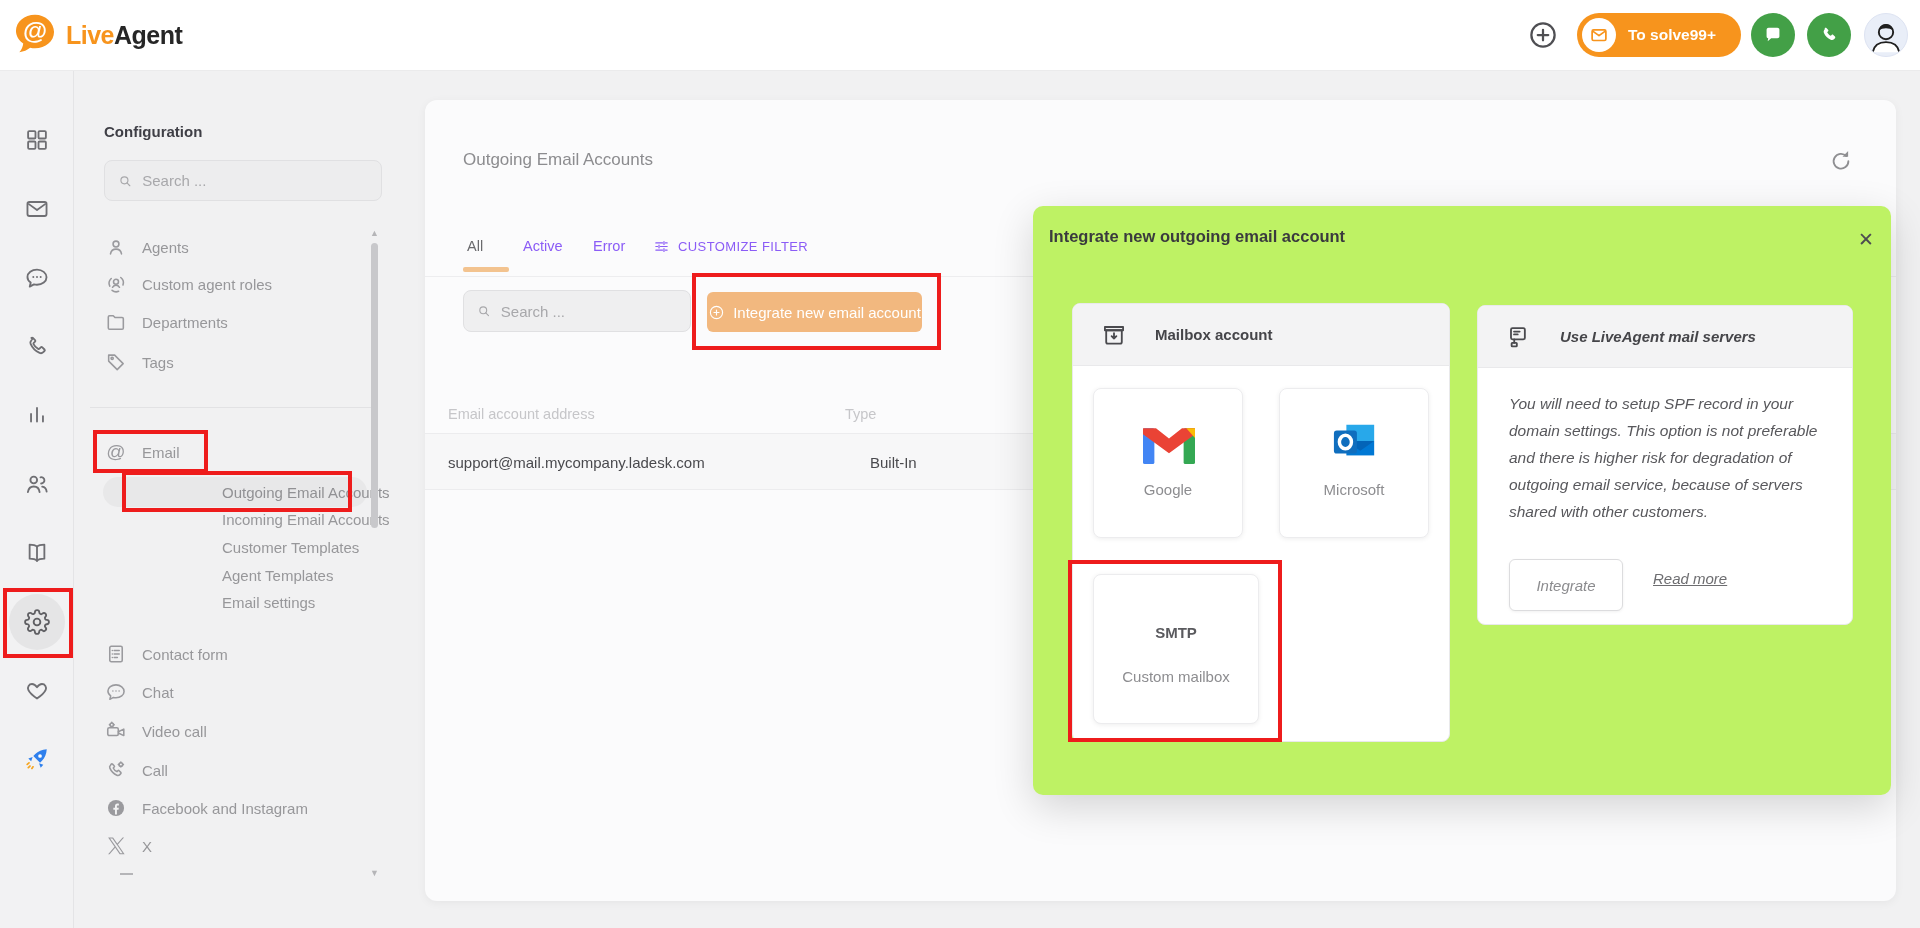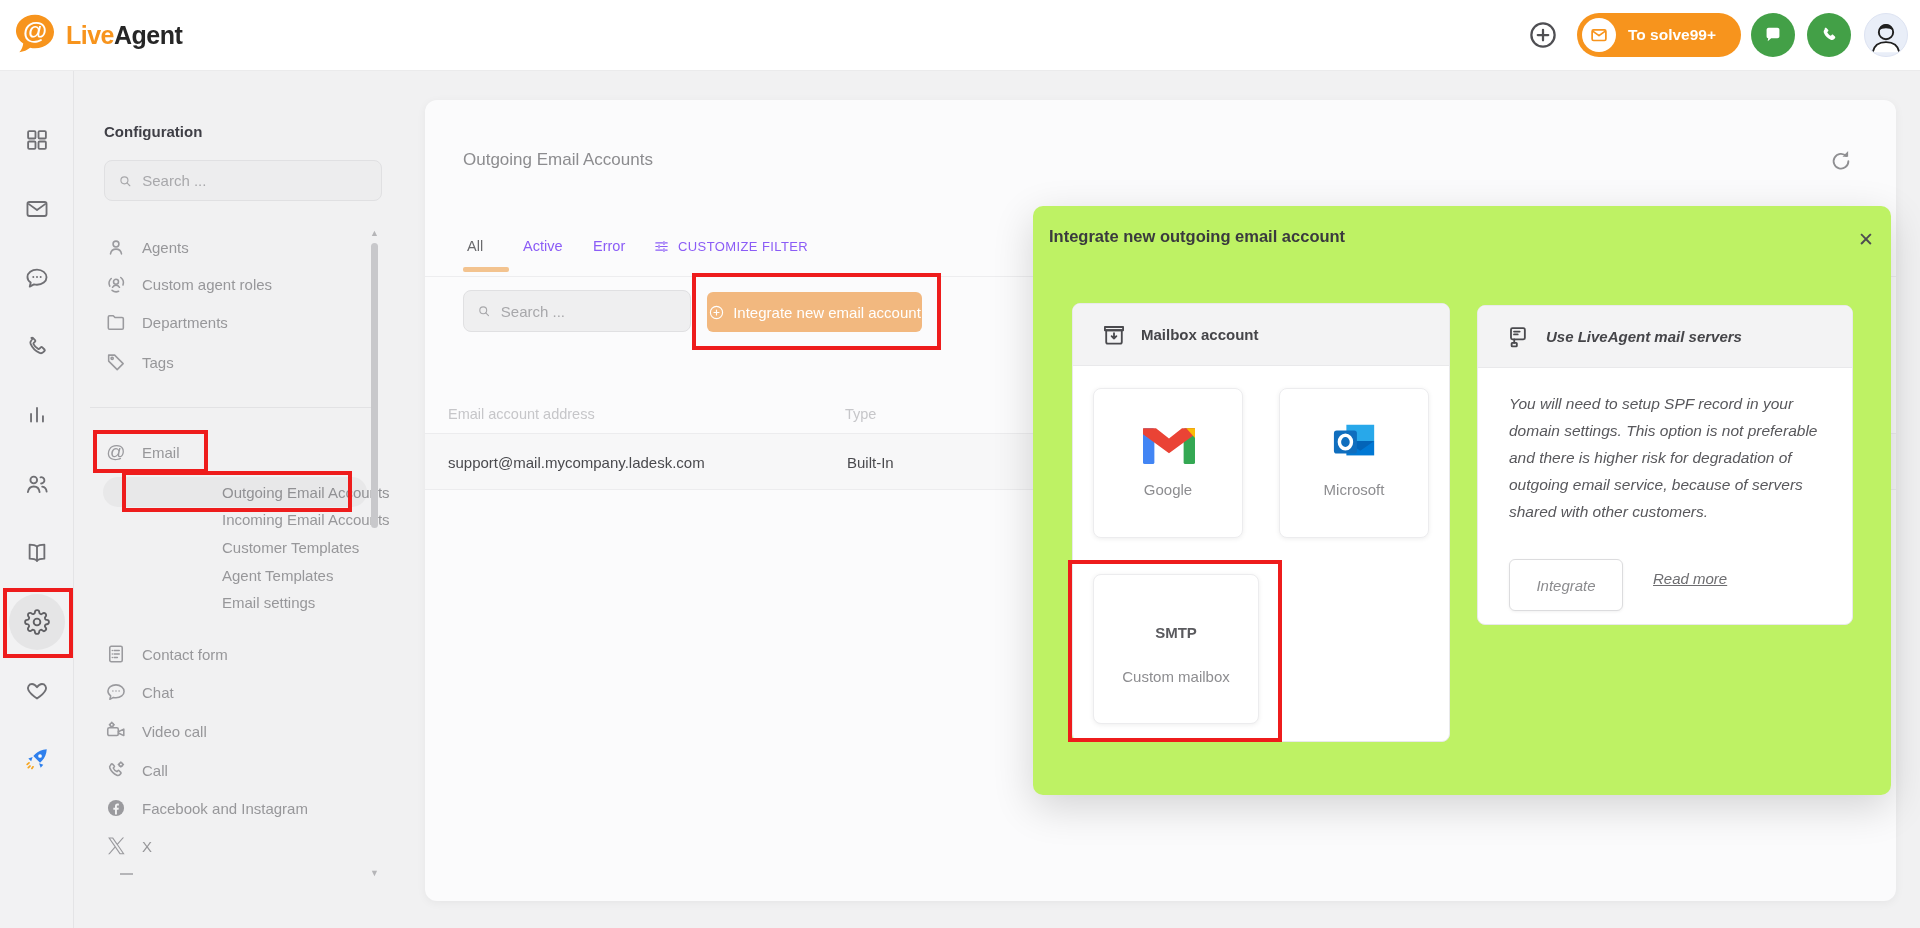--- a/index.html
+++ b/index.html
@@ -66,21 +66,21 @@
   
   .modal { position:absolute; left:1033px; top:206px; width:858px; height:589px; background:#bef264;
     border-radius:10px; box-shadow:0 12px 40px rgba(0,0,0,.16); z-index:100; }
   .modal-title { position:absolute; left:16px; top:21px; font-size:16.5px; font-weight:bold; color:#3a3a3e; }
   .modal-close { position:absolute; left:818px; top:18px; width:30px; height:30px; display:flex;
     align-items:center; justify-content:center; font-size:19px; color:#4c4c50; cursor:pointer; }
   .mpanel { position:absolute; border:1px solid #e9e9eb; border-radius:8px; background:#fff; overflow:hidden; }
   .mpanel-head { height:62px; background:#f3f3f4; border-bottom:1px solid #e9e9eb; display:flex;
     align-items:center; color:#454549; }
   .mpanel-head .ph-ico { width:26px; height:26px; margin-left:28px; color:#4a4a4e; }
-  .mpanel-head .ph-label { font-size:15px; font-weight:bold; margin-left:14px; }
+  .mpanel-head .ph-label { font-size:15px; font-weight:bold; margin-left:28px; }
   .mcard { position:absolute; width:150px; height:150px; background:#fff; border:1px solid #ececee;
     border-radius:8px; box-shadow:0 1px 5px rgba(0,0,0,.07); cursor:pointer; text-align:center; }
   .mcard .mc-label { position:absolute; left:0; width:100%; font-size:15px; color:#8d8d90; }
   .ghost-btn { position:absolute; width:114px; height:52px; background:#fff; border:1px solid #dcdcde;
     border-radius:6px; box-shadow:0 1px 3px rgba(0,0,0,.06); font-size:15px; color:#8b8b8e;
     display:flex; align-items:center; justify-content:center; cursor:pointer; }
   .readmore { position:absolute; font-size:15px; color:#6d6d70; text-decoration:underline; cursor:pointer; }
   .servers-text { position:absolute; left:31px; top:84px; width:322px; font-size:15.5px; color:#58585c;
     line-height:27px; }
 
@@ -388,21 +388,21 @@
 
   <div class="th" style="left:23px;">
       <span>Email account address</span>
     </div>
   <div class="th" style="left:420px;">
       <span>Type</span>
     </div>
 
   <div class="trow">
     <div class="td" style="left:23px;">support@mail.mycompany.ladesk.com</div>
-    <div class="td" style="left:422px;">Built-In</div>
+    <div class="td" style="left:445px;">Built-In</div>
   </div>
 </main>
 
 <section class="modal">
   <div class="modal-title">Integrate new outgoing email account</div>
   <div class="modal-close">
       <span>✕</span>
     </div>
 
   <div class="mpanel" style="left:39px; top:97px; width:378px; height:439px;">

